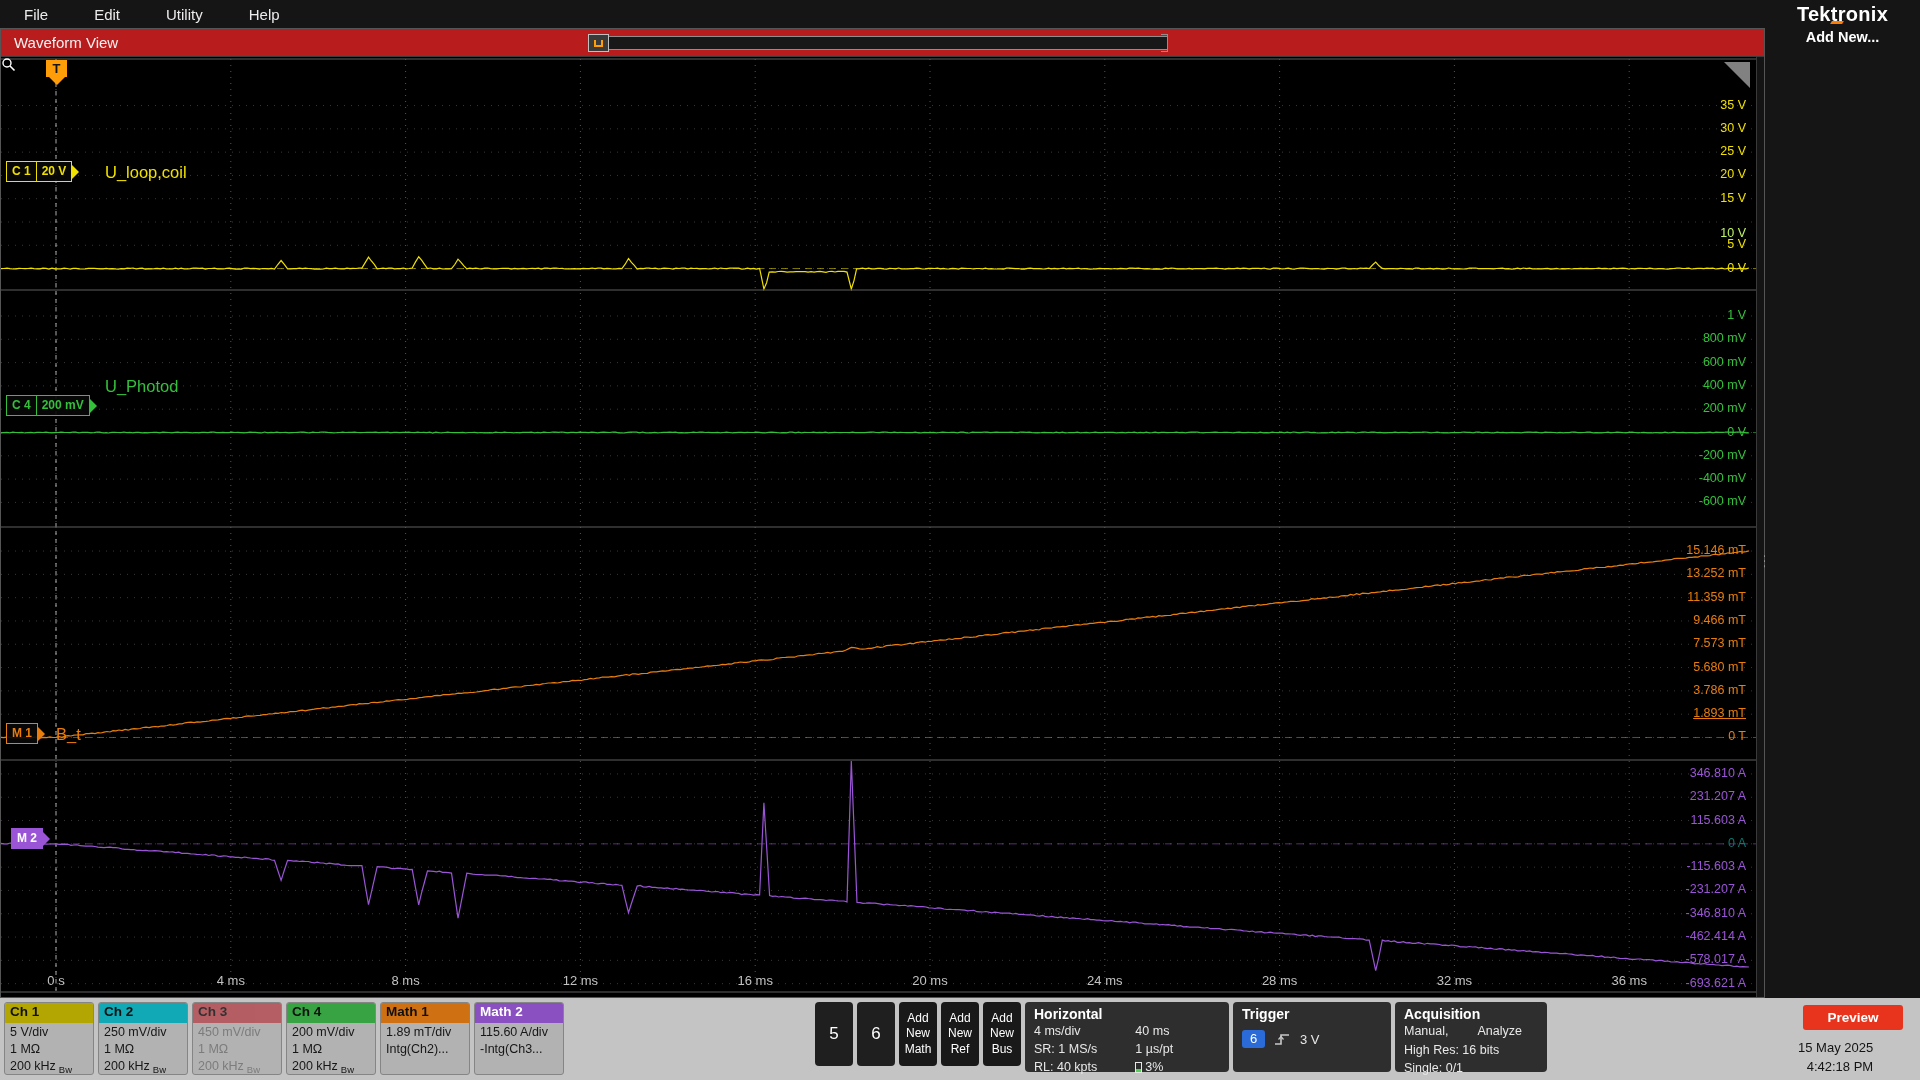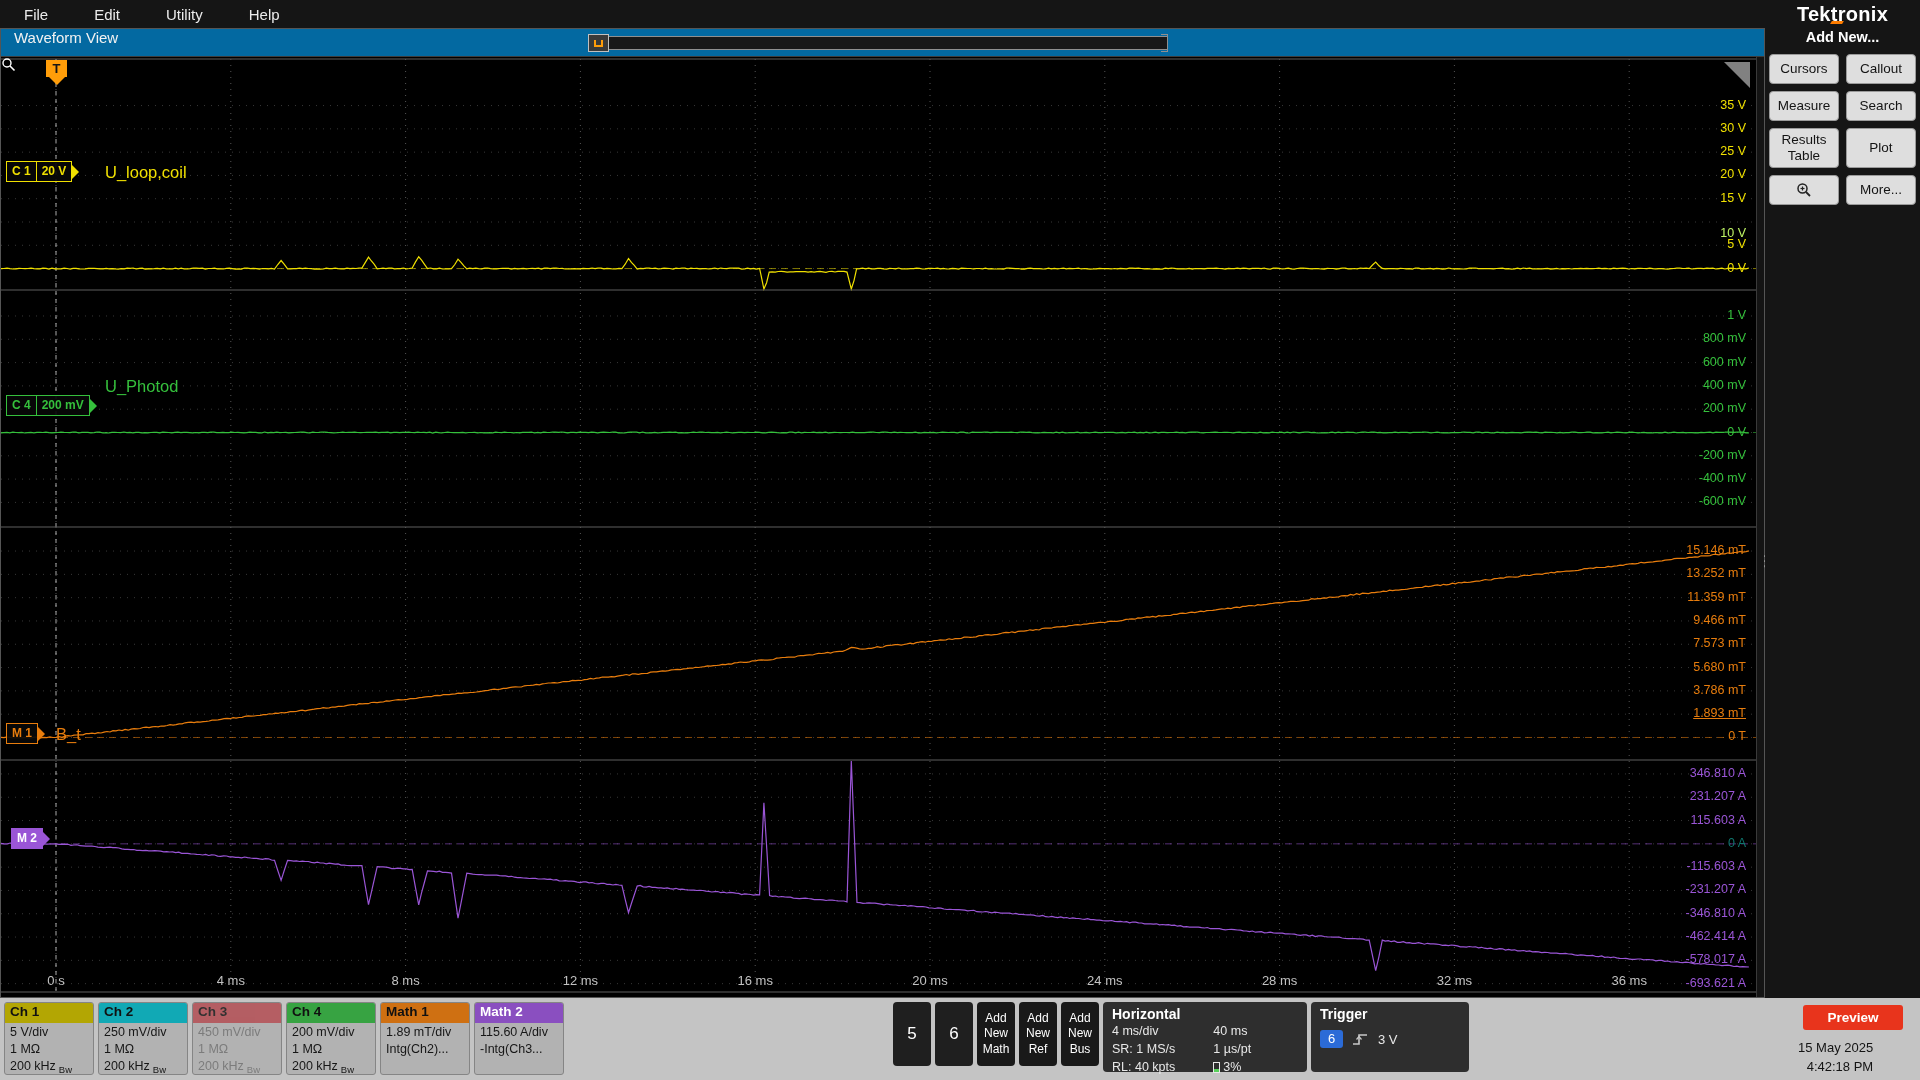--- a/index.html
+++ b/index.html
@@ -5,21 +5,21 @@
   *{box-sizing:border-box;margin:0;padding:0}
   body{width:1920px;height:1080px;overflow:hidden;background:#000;
        font-family:"Liberation Sans","DejaVu Sans",sans-serif;-webkit-font-smoothing:antialiased}
   .app{display:grid;grid-template-columns:1765px 155px;grid-template-rows:998px 82px;width:1688px;height:1080px}
 
   
   .main{display:flex;flex-direction:column;background:#000;overflow:hidden}
   .menubar{height:28px;background:#151515;display:flex;align-items:center;gap:46px;padding-left:24px;flex:none}
   .menubar .mi{color:#ececec;font-size:15px;cursor:default}
   .wpanel{height:970px;border:1px solid #555;display:flex;flex-direction:column;background:#000}
-  .titlebar{height:28px;background:#0369a1;position:relative;display:flex;flex:none;border-bottom:1px solid #3c3c3c}
+  .titlebar{height:28px;background:#b91c1c;position:relative;display:flex;align-items:center;flex:none;border-bottom:1px solid #3c3c3c}
   .titlebar .wtitle{color:#f2f2f2;font-size:15px;padding-left:13px}
   .hslider{position:absolute;left:588px;top:7px;width:579px;height:14px;border:1px solid #8f8f8f;background:#181818}
   .hhandle{position:absolute;left:-2px;top:-3px;width:21px;height:18px;background:#3a3a3a;border:1px solid #c0c0c0;display:flex;align-items:center;justify-content:center}
   .uglyph{width:9px;height:7px;border:2px solid #ff9d09;border-top:none}
   .hend{position:absolute;right:-1px;top:-3px;width:7px;height:18px;border:1px solid #8f8f8f;border-left:none}
 
   .gridrow{display:flex;flex:1}
   .grid{position:relative;width:1755px;height:940px;background:#000;overflow:hidden}
   .grid svg{position:absolute;left:0;top:0}
   .tick{position:absolute;right:10px;font-size:12.5px;white-space:nowrap}
@@ -266,37 +266,20 @@
       </div>
     </div>
   </div>
 
   <div class="side">
     <div class="logo">
       <span>Tektronix</span>
       <span class="accent"></span>
     </div>
     <div class="addnew">Add New...</div>
-    <div class="sbtns">
-      <div class="sbtn">Cursors</div>
-      <div class="sbtn">Callout</div>
-      <div class="sbtn">Measure</div>
-      <div class="sbtn">Search</div>
-      <div class="sbtn tall">Results Table</div>
-      <div class="sbtn tall">Plot</div>
-      <div class="sbtn">
-        <svg width="16" height="16">
-          <circle cx="6.5" cy="6.5" r="4.5" fill="none" stroke="#222" stroke-width="1.5"></circle>
-          <line x1="10" y1="10" x2="14" y2="14" stroke="#222" stroke-width="1.8"></line>
-          <line x1="4.5" y1="6.5" x2="8.5" y2="6.5" stroke="#222" stroke-width="1.2"></line>
-          <line x1="6.5" y1="4.5" x2="6.5" y2="8.5" stroke="#222" stroke-width="1.2"></line>
-        </svg>
-      </div>
-      <div class="sbtn">More...</div>
-    </div>
   </div>
 
   <div class="bottom">
 
     <div class="bb">
       <div class="bbh hch1">Ch 1</div>
       <div class="bbb">
         <div>5 V/div</div>
         <div>1 MΩ</div>
         <div><span>200 kHz</span><span class="bw">Bw</span></div>
@@ -379,20 +362,31 @@
       <div class="trow">
         <span class="tsrc">6</span>
         <svg width="17" height="15">
           <polyline points="1,12 7,12 7,3 15,3" fill="none" stroke="#c8c8c8" stroke-width="1.6"></polyline>
           <polyline points="4.5,7.5 7,4.5 9.5,7.5" fill="none" stroke="#c8c8c8" stroke-width="1.2"></polyline>
         </svg>
         <span>3 V</span>
       </div>
     </div>
 
+    <div class="panel p-a">
+      <div class="ptitle">Acquisition</div>
+      <div class="pgrid">
+        <span>Manual,</span>
+        <span>Analyze</span>
+      </div>
+      <div class="pgrid" style="grid-template-columns:1fr">
+        <span>High Res: 16 bits</span>
+        <span>Single: 0/1</span>
+      </div>
+    </div>
 
     <div class="rend">
       <div class="preview">Preview</div>
       <div class="dt">
         <div>15 May 2025</div>
         <div>4:42:18 PM</div>
       </div>
     </div>
   </div>
 </div>

